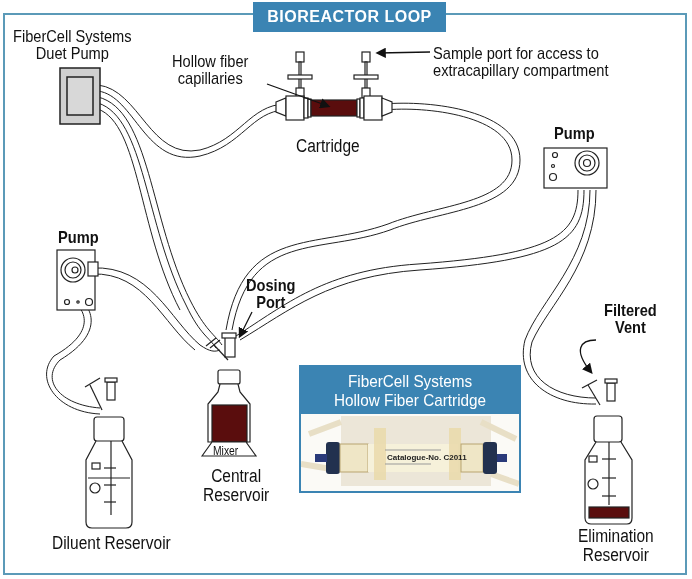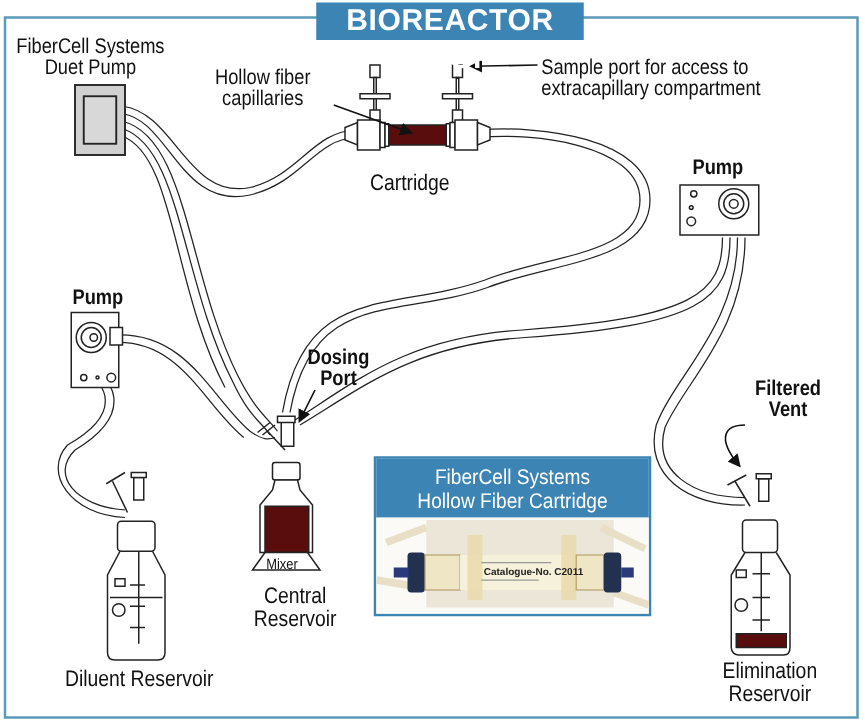--- a/index.html
+++ b/index.html
@@ -1,21 +1,21 @@
 <!DOCTYPE html>
 <html><head>
 <meta charset="utf-8">
 <style>
   html, body { margin:0; padding:0; background:#ffffff; }
   body { width:692px; height:579px; position:relative; overflow:hidden;
          font-family:"DejaVu Sans Condensed","Liberation Sans Narrow","Liberation Sans",sans-serif; }
   .frame { position:absolute; left:3px; top:13px; width:684px; height:562px;
            border:2px solid #5b9ab8; box-sizing:border-box; }
-  .title-bar { position:absolute; left:253px; top:2px; width:214px; height:30px;
-               background:#3b84b3; color:#fff; font-size:24px; font-weight:bold;
+  .title-bar { position:absolute; left:253px; top:2px; width:193px; height:30px;
+               background:#3b84b3; color:#fff; font-size:16px; font-weight:bold;
                text-align:center; line-height:30px; letter-spacing:0.5px;
                font-family:"Liberation Sans",sans-serif; }
   .lbl { position:absolute; color:#111; font-family:"Liberation Sans",sans-serif;
          font-size:16px; line-height:17px; text-align:center; white-space:nowrap;
          transform:scaleX(0.86); transform-origin:left top; }
   .lbl.bold { font-weight:bold; }
   svg.diagram { position:absolute; left:0; top:0; }
   .photo-panel { position:absolute; left:299px; top:365px; width:222px; height:128px;
                  border:2px solid #3b84b3; box-sizing:border-box; background:#fff; }
   .photo-head { background:#3b84b3; color:#fff; height:47px; text-align:center;

